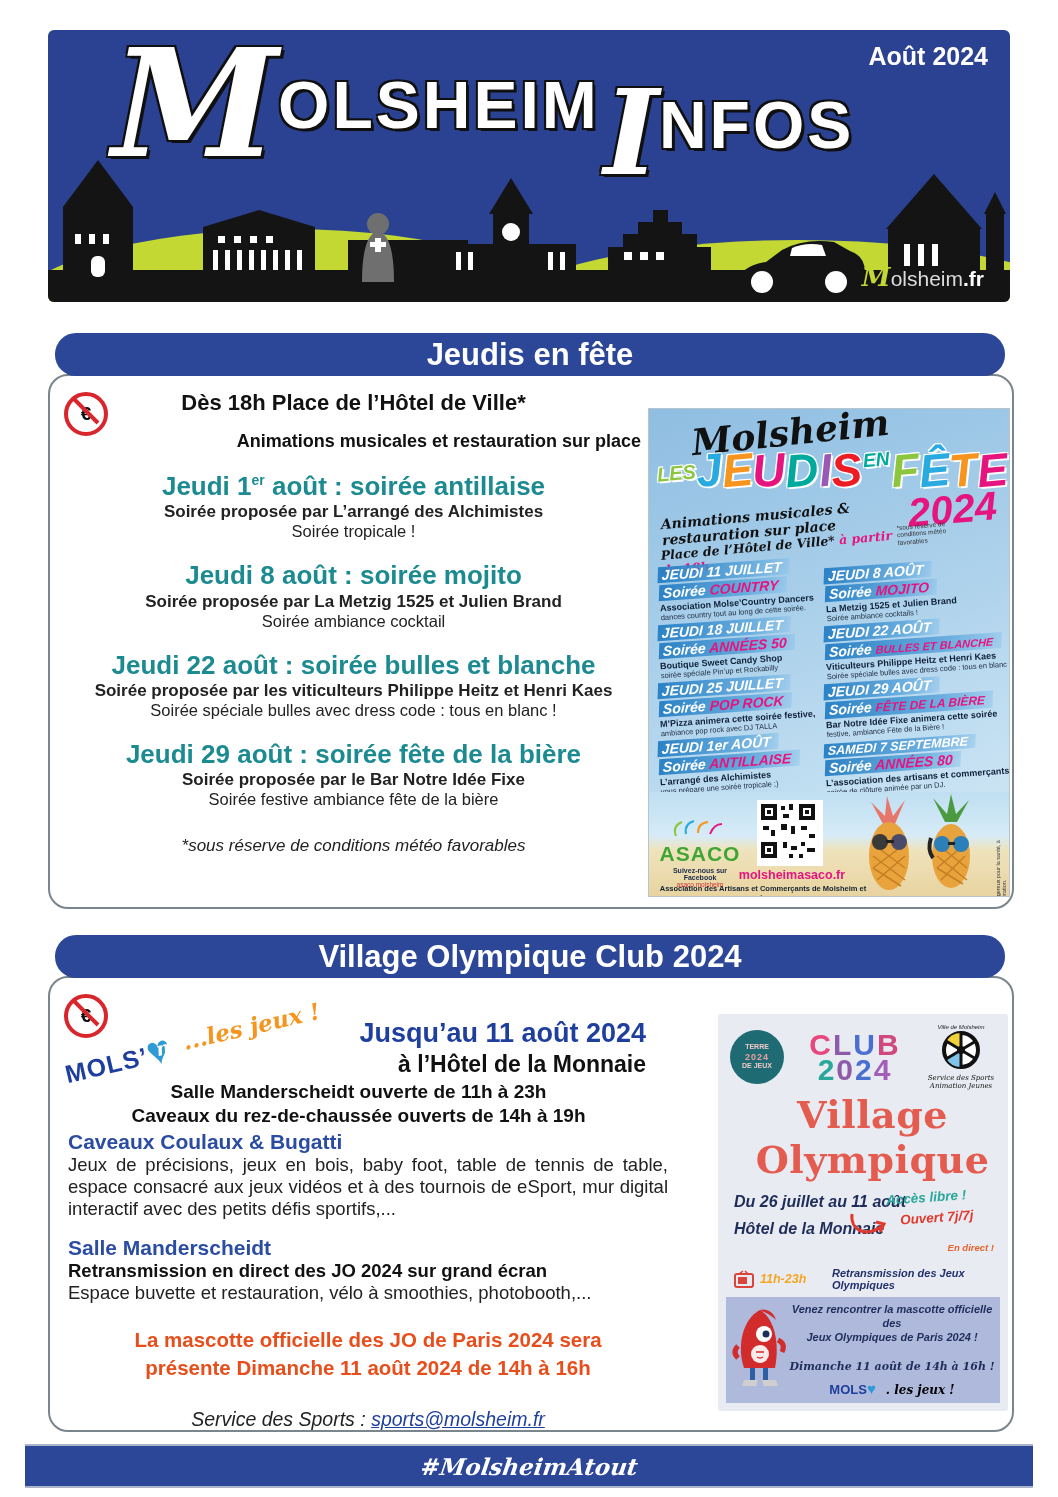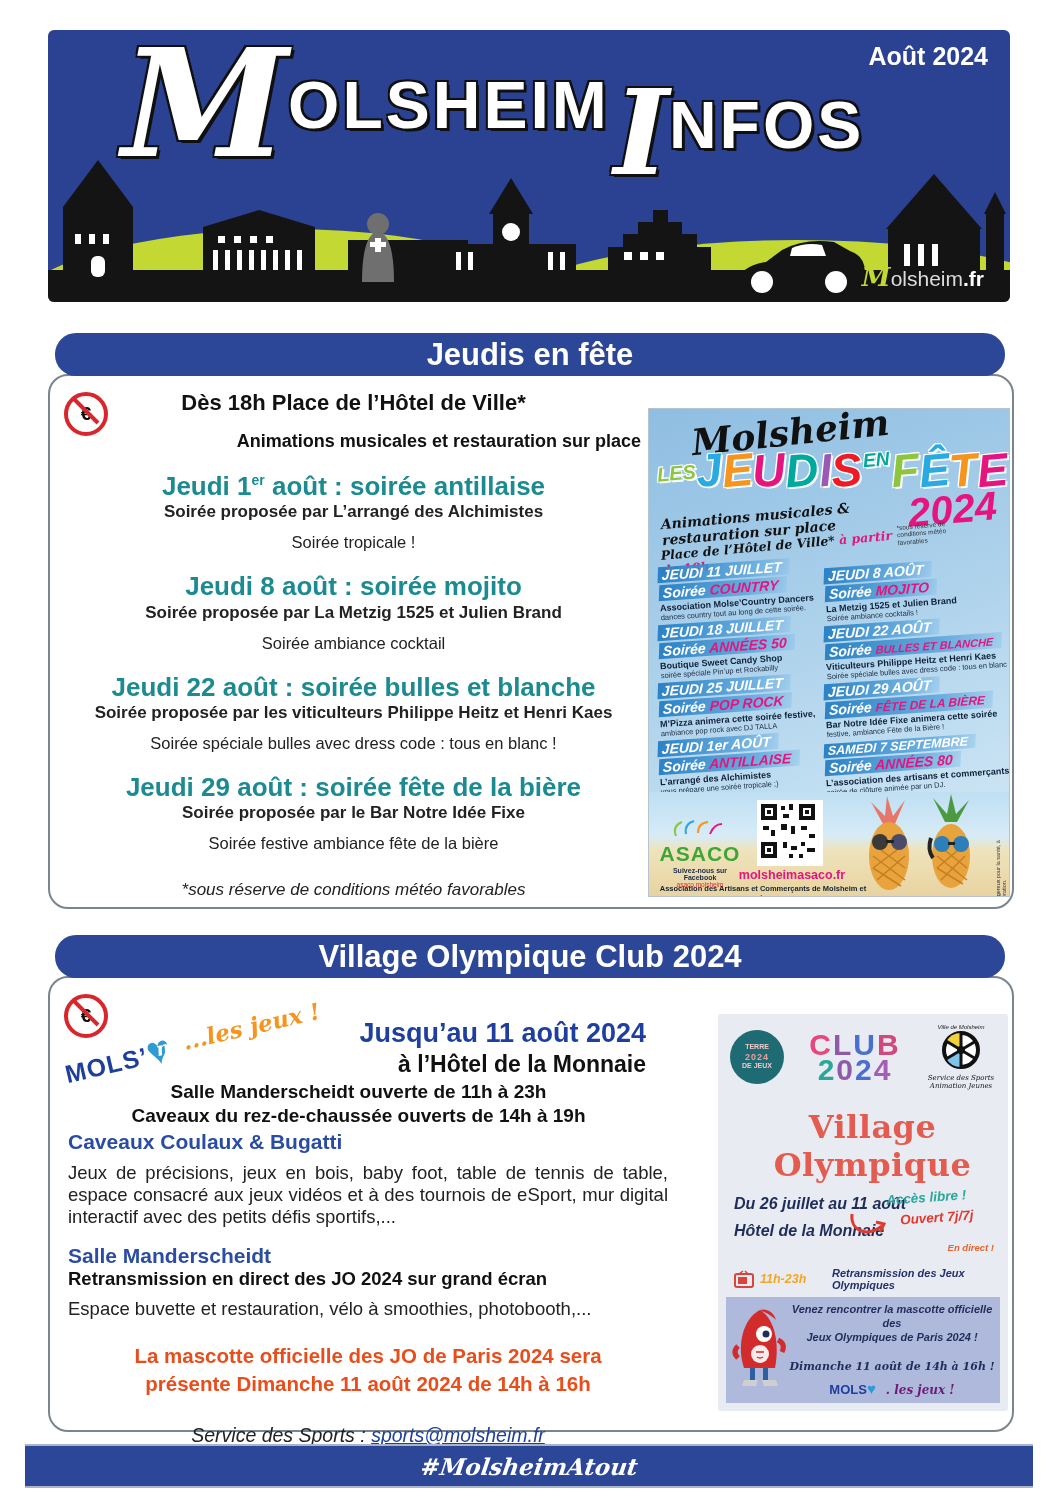--- a/index.html
+++ b/index.html
@@ -3,21 +3,21 @@
 <meta charset="utf-8">
 <style>
   html,body{margin:0;padding:0;background:#fff;}
   #page{position:relative;width:1058px;height:1497px;background:#fff;overflow:hidden;
         font-family:"Liberation Sans", sans-serif;color:#1a1a1a;}
 
   
   .header{position:absolute;left:48px;top:30px;width:962px;height:272px;background:#2B4191;
           border-radius:6px;overflow:hidden;}
   .issue{position:absolute;top:12px;right:22px;color:#fff;font-weight:bold;font-size:25px;z-index:5;}
-  .logo{position:absolute;top:-2px;left:74px;color:#fff;z-index:4;white-space:nowrap;line-height:1;}
+  .logo{position:absolute;top:-2px;left:64px;color:#fff;z-index:4;white-space:nowrap;line-height:1;}
   .logo span{text-shadow:3px 3px 0 #101010,-2px 2px 0 #101010,2px -2px 0 #101010,-2px -2px 0 #101010;}
   .logo-m{font-family:"DejaVu Serif",serif;font-style:italic;font-weight:bold;font-size:150px;vertical-align:-28px;}
   .logo-word{font-size:66px;font-weight:bold;letter-spacing:3px;}
   .logo-i{font-family:"DejaVu Serif",serif;font-style:italic;font-weight:bold;font-size:118px;vertical-align:-46px;margin-left:4px;}
   .logo-word2{font-size:66px;font-weight:bold;letter-spacing:3px;vertical-align:-20px;}
   .skyline{position:absolute;left:0;bottom:0;width:962px;height:150px;}
   .site{position:absolute;right:26px;bottom:10px;z-index:6;font-size:21px;color:#ddd;}
   .site .sm{font-family:"DejaVu Serif",serif;font-style:italic;font-weight:bold;color:#C3D832;font-size:26px;}
   .site .tld{color:#fff;font-weight:bold;}
 
@@ -34,21 +34,21 @@
              transform:translateX(-50%) rotate(-45deg);transform-origin:center;}
 
   
   .s1col{position:absolute;left:66px;top:390px;width:575px;text-align:center;}
   .s1-title{font-size:22px;font-weight:bold;color:#111;}
   .s1-sub{font-size:18px;font-weight:bold;margin-top:15px;color:#111;text-align:right;}
   .ev{margin-top:21px;}
   .ev-t{color:#1C8B91;font-size:26px;font-weight:bold;line-height:1.05;}
   .ev-t sup{font-size:14px;}
   .ev-by{font-size:17px;font-weight:bold;margin-top:2px;color:#222;}
-  .ev-d{font-size:16.5px;margin-top:11px;color:#222;}
+  .ev-d{font-size:16.5px;margin-top:0;color:#222;}
   .s1-note{font-style:italic;font-size:17px;margin-top:27px;color:#222;}
   .s1-org{font-size:17px;margin-top:24px;color:#222;line-height:1.25;}
   .s1-link{font-style:italic;color:#444;text-decoration:underline;font-size:16px;}
 
   
   .poster1{position:absolute;left:648px;top:408px;width:360px;height:487px;overflow:hidden;
            background:linear-gradient(160deg,#8FBEE2 0%,#A9CFEA 40%,#C4E0F2 75%,#D8EAF6 100%);
            border:1px solid #b8c4cc;}
   .p1-city{position:absolute;top:2px;left:42px;font-family:"DejaVu Serif",serif;font-style:italic;font-weight:bold;
            font-size:36px;color:#111;transform:rotate(-6deg);}
@@ -91,56 +91,56 @@
   .heart{display:inline-block;position:relative;width:38px;height:36px;vertical-align:-10px;}
   .heart .h{position:absolute;left:0;top:-8px;font-size:40px;color:#2E9BD6;}
   .heart .hm{position:absolute;left:10px;top:2px;color:#fff;font-family:"DejaVu Serif",serif;font-style:italic;font-weight:bold;font-size:19px;}
   .molslogo .jx{color:#F7941D;font-family:"DejaVu Serif",serif;font-style:italic;font-weight:bold;font-size:23px;vertical-align:6px;}
   .s2-head{position:absolute;left:226px;top:1018px;width:420px;text-align:right;}
   .s2-until{color:#1F3F9E;font-size:27px;font-weight:bold;}
   .s2-at{color:#111;font-size:23px;font-weight:bold;margin-top:2px;}
   .s2-hours{position:absolute;left:66px;top:1080px;width:585px;text-align:center;font-weight:bold;font-size:19px;color:#111;line-height:1.25;}
   .s2-body{position:absolute;left:68px;top:1130px;width:600px;}
   .s2-h3{color:#2B4CA3;font-weight:bold;font-size:21px;}
-  .s2-p{font-size:18.5px;color:#222;text-align:justify;line-height:1.18;margin-top:8px;}
+  .s2-p{font-size:18.5px;color:#222;text-align:justify;line-height:1.18;margin-top:0;}
   .s2-b2{margin-top:17px;}
   .s2-bold{font-size:18.5px;font-weight:bold;color:#111;}
   .s2-mascotte{margin-top:22px;text-align:center;color:#E84E1B;font-weight:bold;font-size:20.5px;line-height:1.35;}
   .s2-contact{margin-top:26px;text-align:center;font-style:italic;font-size:19.5px;color:#222;}
   .s2-contact a{color:#1F3F9E;}
 
   
   .poster2{position:absolute;left:718px;top:1014px;width:290px;height:397px;background:#E9EBF2;border-radius:3px;overflow:hidden;}
   .p2-logos{display:flex;align-items:center;justify-content:space-between;padding:10px 12px 0 12px;}
   .terre{width:54px;height:54px;border-radius:50%;background:#1F6B74;color:#F2C9C9;display:flex;flex-direction:column;
          align-items:center;justify-content:center;font-size:7px;font-weight:bold;line-height:1.2;text-align:center;}
   .terre .t2{color:#E9A0A0;font-size:9px;letter-spacing:1px;}
   .club{text-align:center;font-weight:bold;font-size:30px;line-height:.85;letter-spacing:2px;}
   .wheel{width:70px;text-align:center;}
   .wheel .wl1{font-size:6px;font-style:italic;color:#222;}
   .wheel .wl2{font-size:7px;font-family:"DejaVu Serif",serif;font-style:italic;color:#111;line-height:1.15;}
-  .p2-title{text-align:center;color:#E45B4F;font-family:"DejaVu Serif",serif;font-weight:bold;font-size:32px;margin-top:18px;letter-spacing:0.5px;padding-left:19px;}
+  .p2-title{text-align:center;color:#E45B4F;font-family:"DejaVu Serif",serif;font-weight:bold;font-size:38px;margin-top:2px;letter-spacing:0.5px;padding-left:19px;}
   .p2-dv{padding:6px 16px 0 16px;color:#1F2D5A;font-weight:bold;font-style:italic;font-size:16px;line-height:1.7;}
   .p2-access{position:absolute;left:168px;top:176px;color:#2AA79B;font-weight:bold;font-style:italic;font-size:13.5px;transform:rotate(-4deg);}
   .p2-open{position:absolute;left:182px;top:196px;color:#E03A2F;font-weight:bold;font-style:italic;font-size:13.5px;transform:rotate(-4deg);}
   .p2-arrow{position:absolute;left:130px;top:194px;}
   .p2-live{position:absolute;right:14px;top:228px;color:#E8632C;font-weight:bold;font-style:italic;font-size:9.5px;}
   .p2-sched{position:absolute;left:10px;top:244px;width:272px;}
   .srow{display:flex;align-items:center;margin-top:9px;}
   .sicon{width:32px;flex:0 0 32px;display:flex;justify-content:center;}
   .stime{flex:0 0 72px;color:#F5A623;font-weight:bold;font-style:italic;font-size:12.5px;}
   .slabel{color:#22306B;font-weight:bold;font-style:italic;font-size:11px;line-height:1.1;}
   .p2-mbox{position:absolute;left:8px;bottom:8px;width:274px;height:106px;background:#AFB9DC;display:flex;align-items:center;padding:4px;box-sizing:border-box;}
   .p2-mtext{flex:1;text-align:center;color:#1F2D5A;}
   .p2-mt1{font-weight:bold;font-style:italic;font-size:11px;line-height:1.3;}
   .p2-mdate{font-family:"DejaVu Serif",serif;font-style:italic;font-weight:bold;font-size:11px;margin-top:16px;}
   .p2-mlogo{margin-top:7px;white-space:nowrap;}
   .p2-mlogo .w{color:#1F3F9E;font-weight:bold;font-size:13px;}
   .p2-mlogo .hh{color:#2E9BD6;font-size:15px;}
-  .p2-mlogo .jx{color:#701a75;font-family:"DejaVu Serif",serif;font-style:italic;font-weight:bold;font-size:12px;margin-left:10px;}
+  .p2-mlogo .jx{color:#000000;font-family:"DejaVu Serif",serif;font-style:italic;font-weight:bold;font-size:12px;margin-left:10px;}
 
   
   .footer{position:absolute;left:25px;top:1444px;width:1008px;height:40px;background:#2C4797;
           border-top:2px solid #aab4c8;border-bottom:2px solid #aab4c8;display:flex;align-items:center;justify-content:center;}
   .footer span{color:#fff;font-family:"DejaVu Serif",serif;font-style:italic;font-weight:bold;font-size:23px;transform:skewX(-8deg);}
 </style>
 </head>
 <body>
 
 <div id="page">

